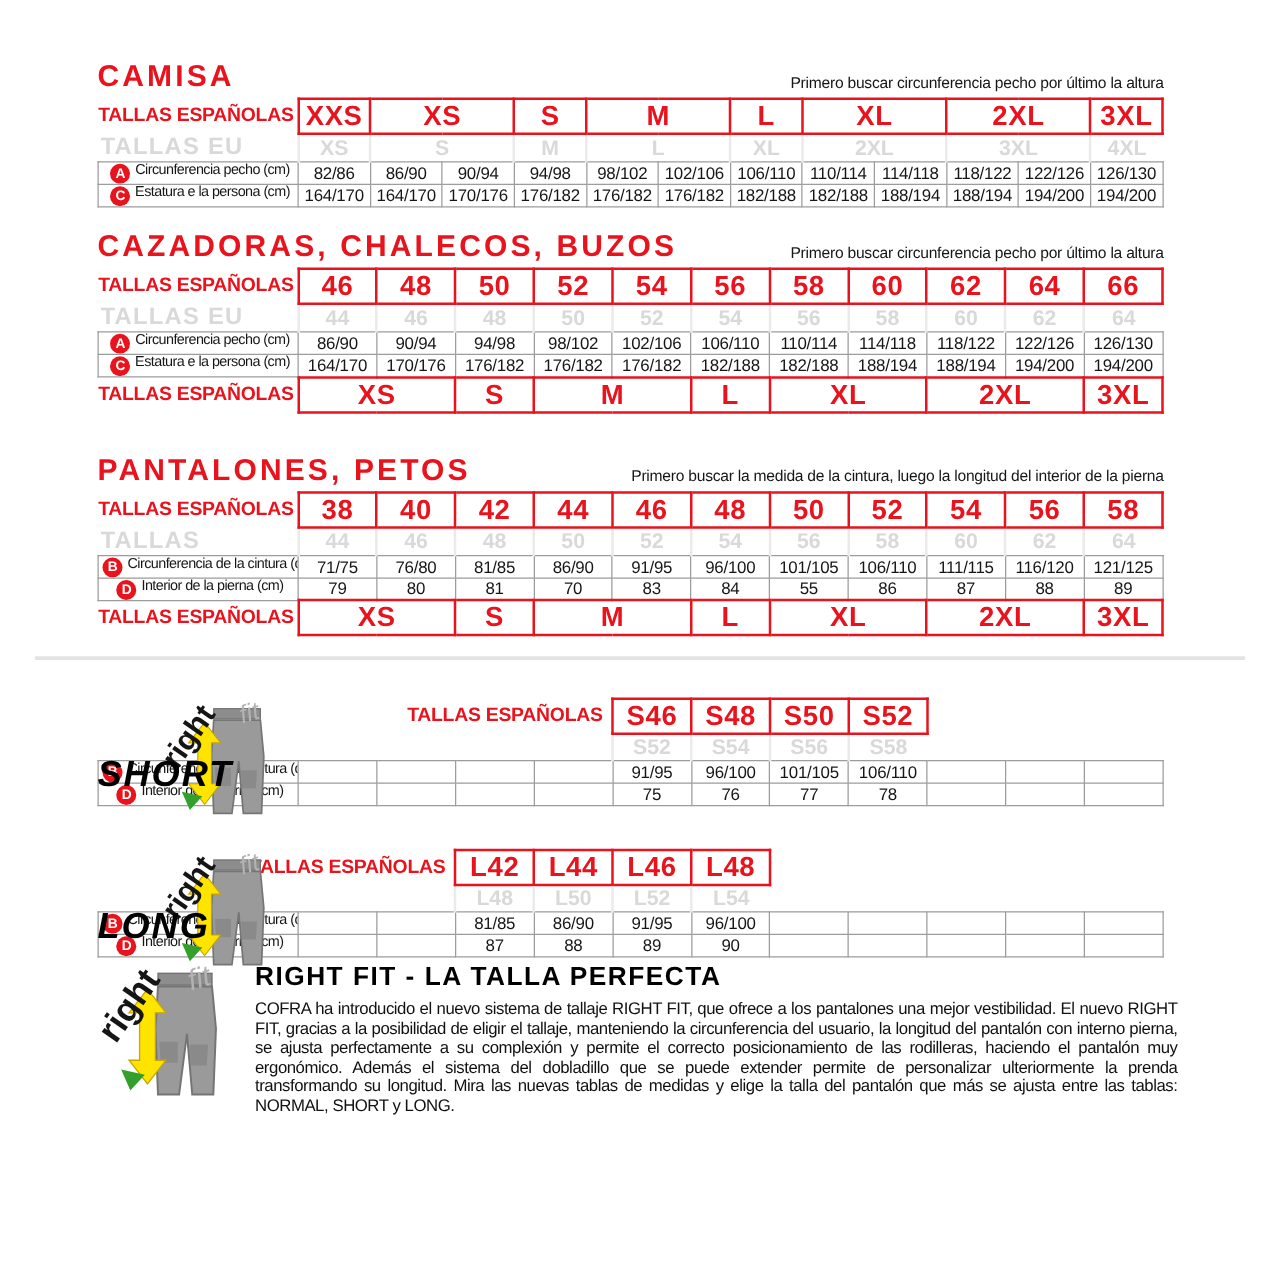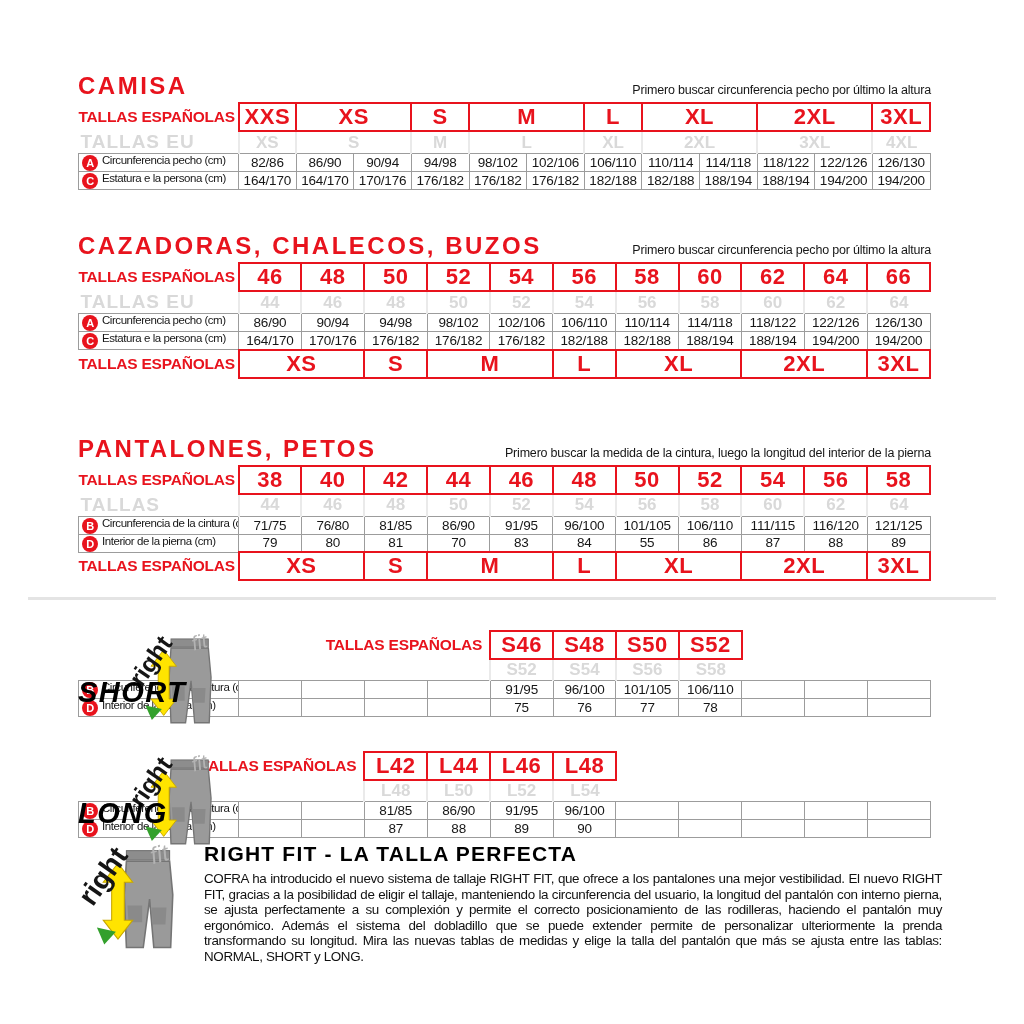--- a/index.html
+++ b/index.html
@@ -9,32 +9,32 @@
     --ink:#161616;
   }
   *{box-sizing:border-box;margin:0;padding:0;}
   body{
     width:1024px;height:1024px;background:#ffffff;overflow:hidden;
     font-family:"Liberation Sans","DejaVu Sans",sans-serif;color:var(--ink);
   }
   .page{position:relative;width:1024px;height:1024px;padding:50px 0 0 78px;}
   .sec{width:853px;}
   .sec-head{display:flex;align-items:flex-end;margin-bottom:4px;}
-  .sec-title{font-size:24px;font-weight:bold;color:var(--red);letter-spacing:2.5px;line-height:1;margin-top:24px;}
+  .sec-title{font-size:24px;font-weight:bold;color:var(--red);letter-spacing:2.5px;line-height:1;}
   .sec-note{margin-left:auto;font-size:12.5px;letter-spacing:-0.2px;color:var(--ink);padding-bottom:1px;}
   table.grid{width:853px;table-layout:fixed;border-collapse:collapse;}
   table.grid tr{height:18px;}
   col.labcol{width:160px;}
   td{padding:0;vertical-align:middle;}
   .esp-lab{font-size:15.5px;font-weight:bold;color:var(--red);text-align:right;padding-right:7px;letter-spacing:-0.2px;white-space:nowrap;overflow:visible;}
   .redbox{border:2px solid var(--red);color:var(--red);font-weight:bold;font-size:22px;text-align:center;letter-spacing:0.5px;}
   .eu-lab{font-size:19px;font-weight:bold;color:var(--grey-size);letter-spacing:1px;text-align:left;padding-left:2px;white-space:nowrap;}
   .eu-cell{color:var(--grey-size);font-weight:bold;font-size:17px;text-align:center;border-left:2px solid #eaeaea;}
   .val{border:1px solid var(--grid);font-size:13.5px;text-align:center;letter-spacing:-0.2px;}
-  .row-lab{border:1px solid var(--grid);font-size:11.5px;letter-spacing:-0.45px;white-space:nowrap;overflow:hidden;padding-left:3px;}
+  .row-lab{border:1px solid var(--grid);font-size:11.5px;letter-spacing:-0.45px;white-space:nowrap;overflow:hidden;padding-left:3px;text-align:center;}
   .blank{border:none;}
   .badge{display:inline-flex;width:16px;height:16px;border-radius:50%;background:var(--red);color:#fff;
          font-weight:bold;font-size:11px;align-items:center;justify-content:center;margin-right:4px;vertical-align:-3px;}
   .divider{height:3px;background:#e4e4e4;width:968px;margin:16px 0 10px -50px;}
   .fit-section{position:relative;width:853px;}
   .fit-section .grid{margin-top:30px;}
   .fit-logo{position:absolute;left:52px;top:-2px;width:102px;height:102px;}
   .fit-name{position:absolute;left:0;top:46px;font-size:29px;font-weight:bold;letter-spacing:1.5px;color:#000;font-style:italic;}
   .long-sec{margin-top:22px;}
   .long-sec .grid{margin-top:34px;}

